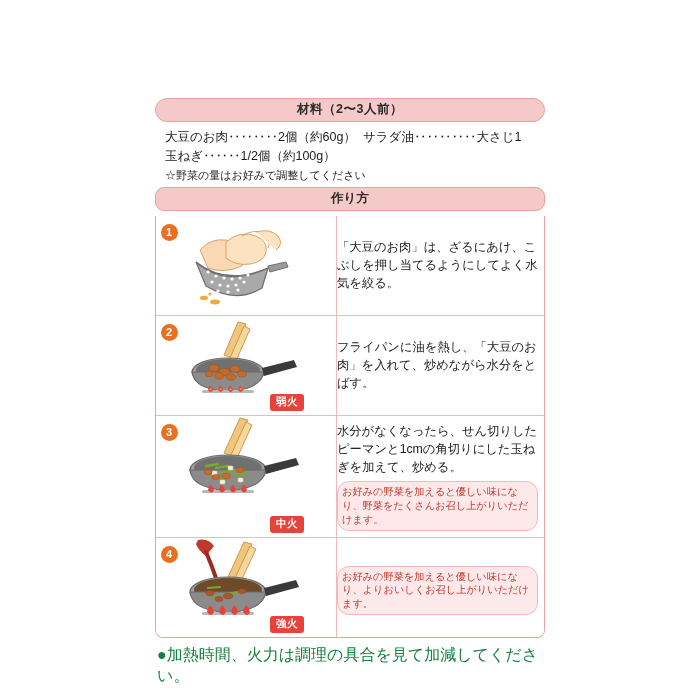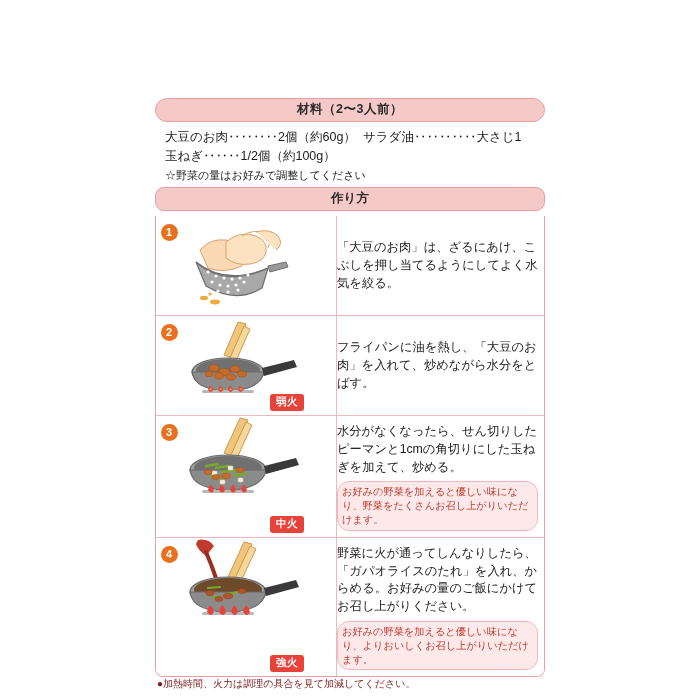--- a/index.html
+++ b/index.html
@@ -141,22 +141,23 @@
     font-weight: bold;
     border-radius: 3px;
     padding: 1px 6px 2px 6px;
     letter-spacing: 0.5px;
   }
   .heat-weak { background: #e8433a; }
   .heat-mid  { background: #e8433a; }
   .heat-high { background: #e8433a; margin-left: 28px; }
 
   .footer-note {
-    font-size: 10px;
-    color: #7f1d1d;
+    margin-top: 7px;
+    font-size: 16px;
+    color: #15803d;
     padding-left: 2px;
   }
 </style>
 </head>
 <body>
 
 <div id="page">
 
   <div class="recipe-card">
 
@@ -355,21 +356,20 @@
                 <path d="M25 74 q3 -13 7 0 q-3 6 -7 0z"></path>
                 <path d="M37 74 q3 -13 7 0 q-3 6 -7 0z"></path>
                 <path d="M49 74 q3 -13 7 0 q-3 6 -7 0z"></path>
                 <path d="M61 74 q3 -13 7 0 q-3 6 -7 0z"></path>
               </g>
             </g>
           </svg>
           <div class="heat heat-high">強火</div>
         </div>
         <div class="step-text">
-          <div>野菜に火が通ってしんなりしたら、「ガパオライスのたれ」を入れ、からめる。お好みの量のご飯にかけてお召し上がりください。</div>
           <div class="tip">お好みの野菜を加えると優しい味になり、よりおいしくお召し上がりいただけます。</div>
         </div>
       </div>
 
     </div>
 
     <div class="footer-note">●加熱時間、火力は調理の具合を見て加減してください。</div>
 
   </div>
 </div>

